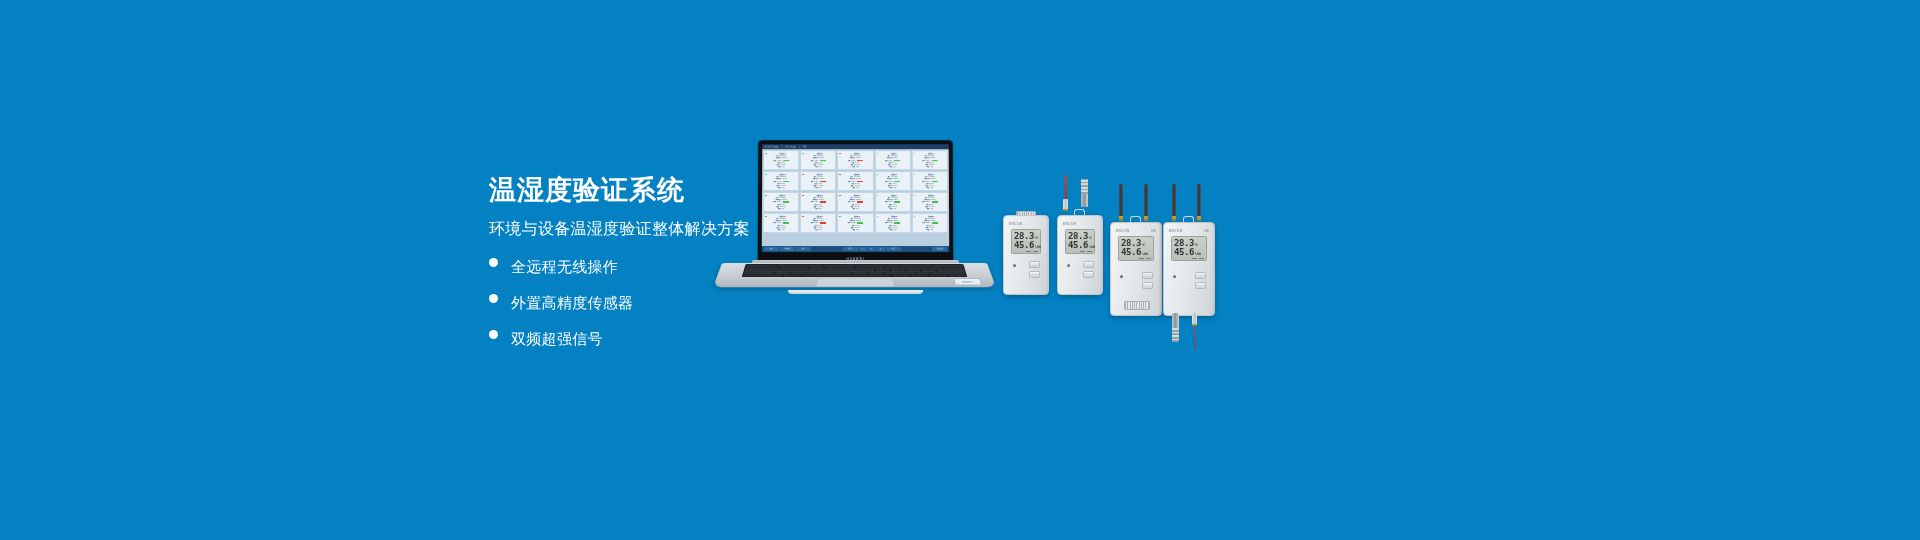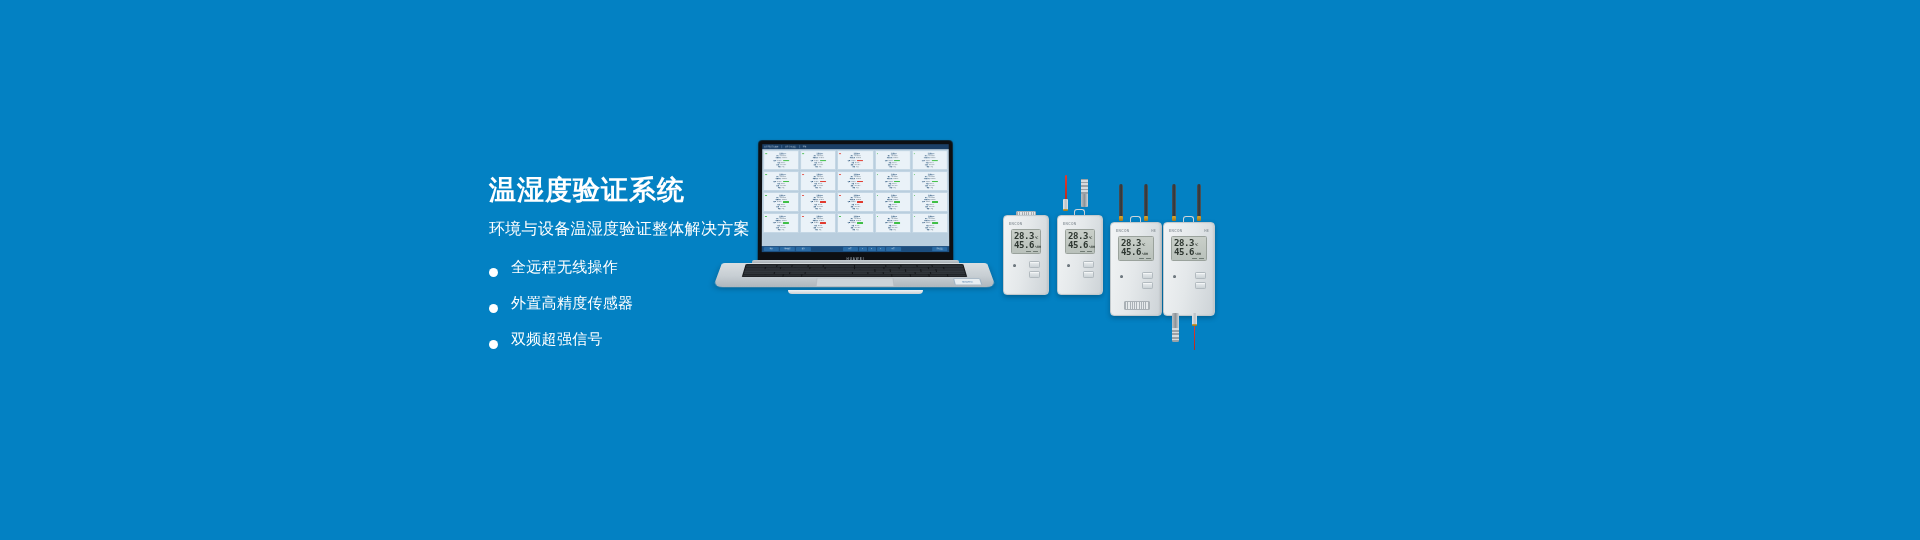--- a/index.html
+++ b/index.html
@@ -14,21 +14,21 @@
   .copy{position:absolute;left:489px;top:176px;width:420px;}
   .title{
     font-size:27px;font-weight:bold;color:#ffffff;letter-spacing:1px;
     line-height:1.1;margin:0 0 13px 0;white-space:nowrap;font-family:Liberation Serif, serif;
   }
   .subtitle{
     font-size:16px;color:#ffffff;letter-spacing:.3px;
     line-height:1.2;margin:0 4px 20px 0;white-space:nowrap;font-weight:400;
   }
   .bullets{list-style:none;margin:0;padding:0;}
-  .bullet{display:flex;align-items:flex-end;margin-bottom:17px;}
+  .bullet{display:flex;align-items:flex-start;margin-bottom:17px;}
   .dot{
     width:9px;height:9px;border-radius:50%;background:#ffffff;
     margin-right:13px;flex:none;display:block;
   }
   .bullet-label{font-size:15px;color:#ffffff;letter-spacing:.3px;white-space:nowrap;}
 
   
   .laptop{position:absolute;left:722px;top:140px;width:265px;height:160px;}
   .lid{
     position:absolute;left:36px;top:0;width:195px;height:123px;

